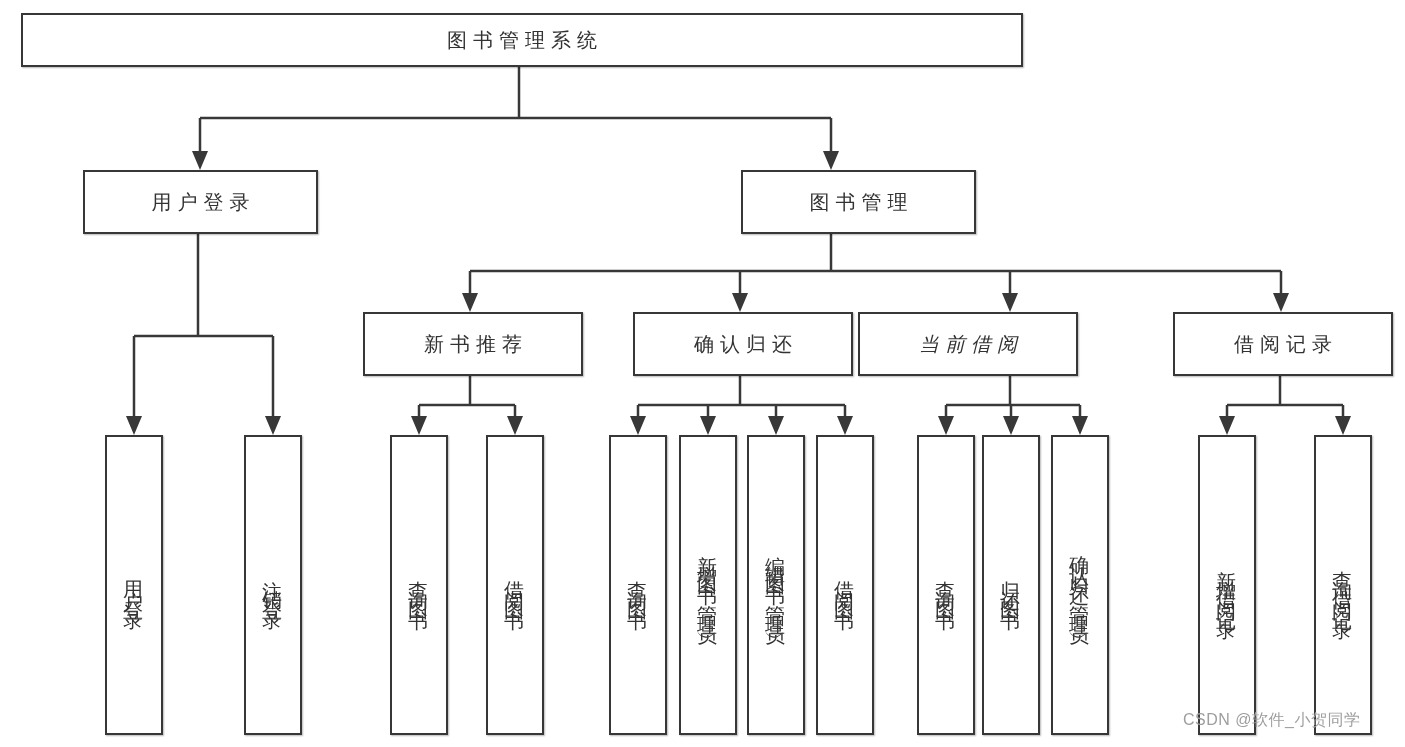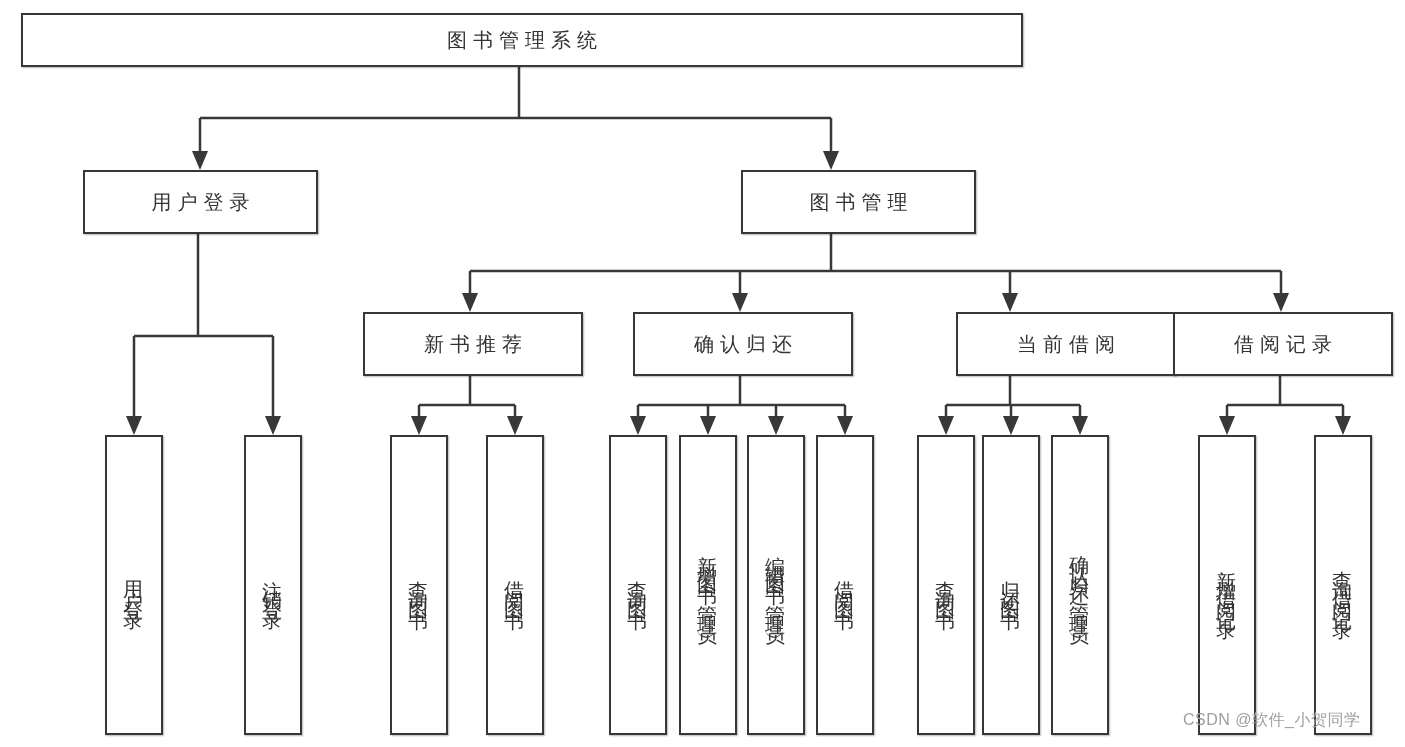--- a/index.html
+++ b/index.html
@@ -79,21 +79,21 @@
       M1219 416h16l-8 19z M1335 416h16l-8 19z"></path>
   </svg>
 
   <div class="node root">图书管理系统</div>
 
   <div class="node l2" style="left:83px;">用户登录</div>
   <div class="node l2" style="left:717px;margin-left:24px;">图书管理</div>
 
   <div class="node l3" style="left:363px;">新书推荐</div>
   <div class="node l3" style="left:633px;">确认归还</div>
-  <div class="node l3" style="left:956px;">当前借阅</div>
+  <div class="node l3" style="left:858px;font-style:italic;">当前借阅</div>
   <div class="node l3" style="left:1173px;">借阅记录</div>
 
   <div class="node leaf" style="left:105px;">用户登录</div>
   <div class="node leaf" style="left:244px;">注销登录</div>
 
   <div class="node leaf" style="left:390px;">查询图书</div>
   <div class="node leaf" style="left:486px;">借阅图书</div>
 
   <div class="node leaf" style="left:609px;">查询图书</div>
   <div class="node leaf" style="left:679px;">新增图书（管理员）</div>

